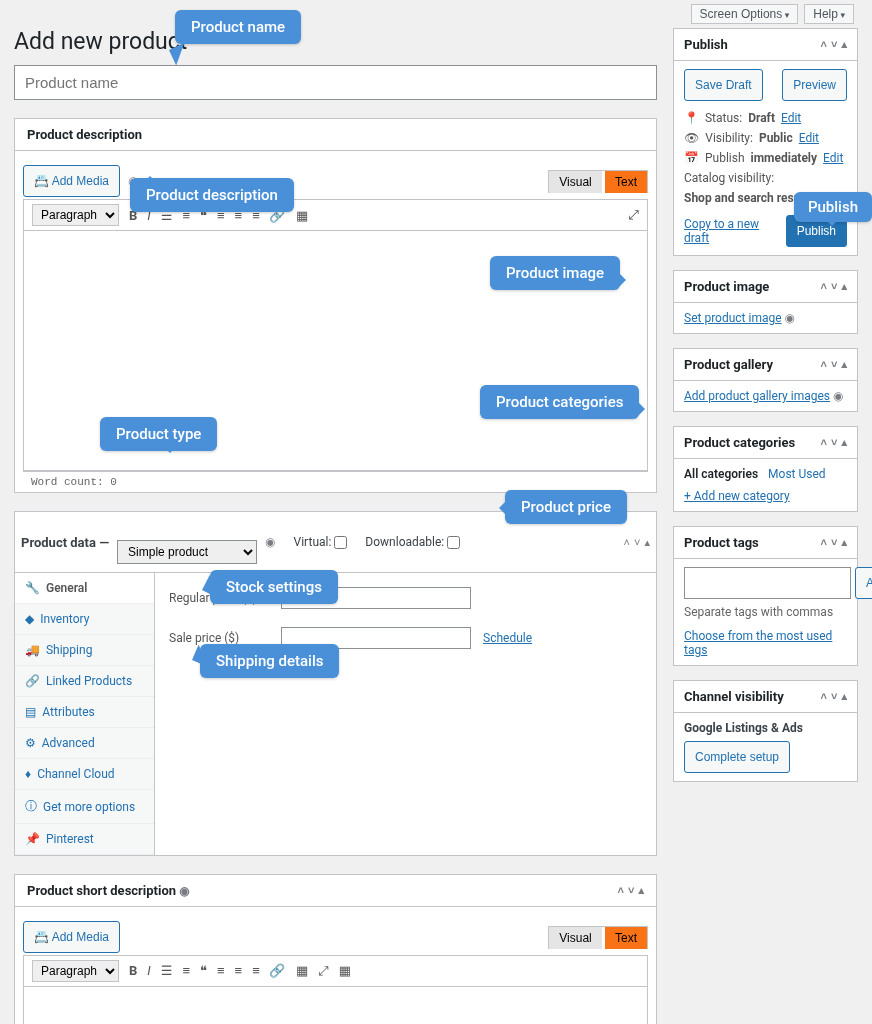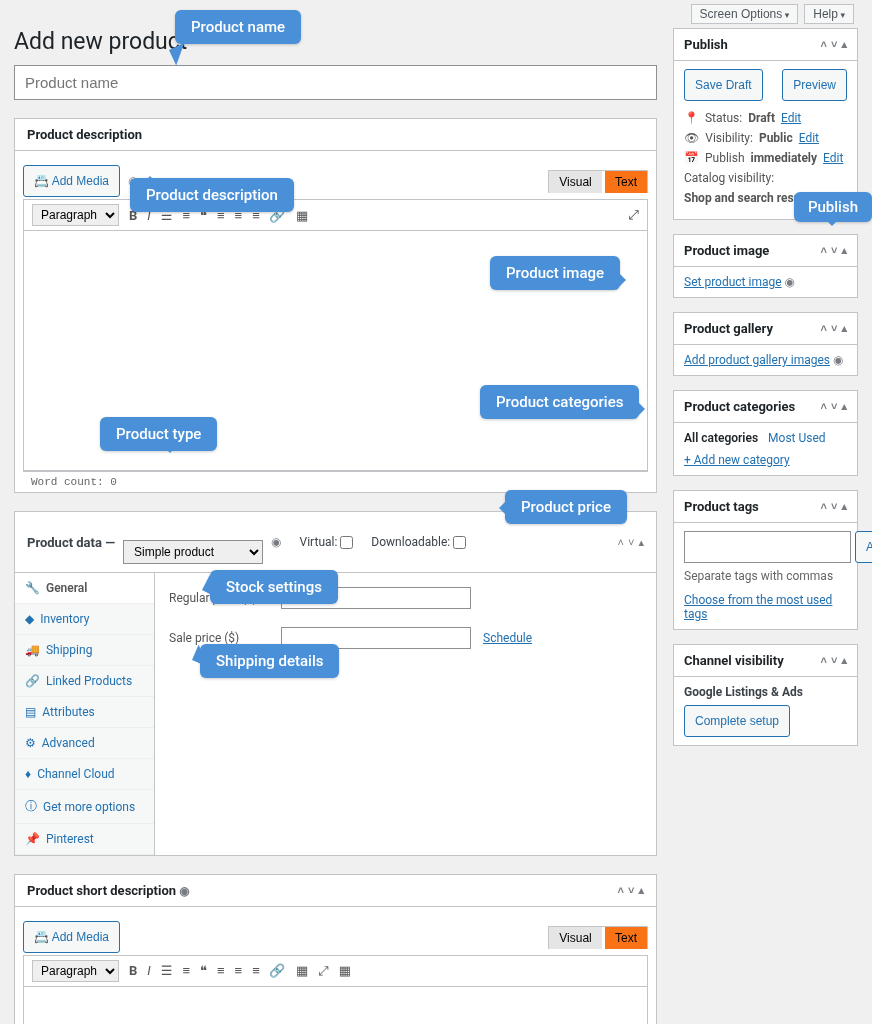--- a/index.html
+++ b/index.html
@@ -32,21 +32,21 @@
 .tab.active { background: #e5e5e5; }
 
 .editor-bar { border: 1px solid #c3c4c7; background: #fff; padding: 4px 8px; display: flex; align-items: center; gap: 10px; margin-top: 2px; }
 .select-para { font-size: 12px; border: 1px solid #c3c4c7; padding: 2px 4px; }
 .icon-row { display: flex; gap: 10px; font-size: 13px; color: #555; }
 .icon-row span { cursor: pointer; }
 .editor-area { border: 1px solid #c3c4c7; border-top: none; background: #fff; height: 240px; }
 .editor-area.sm { height: 165px; }
 .word-count { border-top: 1px solid #c3c4c7; font-size: 11px; color: #666; padding: 4px 8px; font-family: Liberation Mono, monospace; }
 
-.pd-head { padding: 8px 12px; display: flex; align-items: center; gap: 8px; border-bottom: 1px solid #c3c4c7; }
+.pd-head { padding: 8px 6px; display: flex; align-items: center; gap: 8px; border-bottom: 1px solid #c3c4c7; }
 .pd-head b { font-size: 13px; }
 .pd-select { border: 1px solid #8c8f94; padding: 3px 6px; font-size: 12px; width: 140px; margin-top: 20px; }
 .help { color: #787c82; font-size: 12px; }
 .chk { display: inline-flex; align-items: center; gap: 3px; font-size: 12px; margin-left: 10px; }
 
 .pd-body { display: flex; }
 .pd-tabs { width: 140px; border-right: 1px solid #c3c4c7; background: #f6f7f7; }
 .pd-tab { padding: 8px 10px; font-size: 12px; color: #2271b1; border-bottom: 1px solid #eee; cursor: pointer; display: flex; align-items: center; gap: 6px; }
 .pd-tab.active { background: #fff; font-weight: 600; color: #555; }
 .pd-content { flex: 1; padding: 14px; }
@@ -236,20 +236,24 @@
           <button class="btn">Preview</button>
         </div>
         <div class="pub-row">📍 <span>Status:</span> <b>Draft</b> <span class="link">Edit</span></div>
         <div class="pub-row">👁 <span>Visibility:</span> <b>Public</b> <span class="link">Edit</span></div>
         <div class="pub-row">📅 <span>Publish</span> <b>immediately</b> <span class="link">Edit</span></div>
         <div class="pub-row" style="flex-wrap:wrap">
             <span>Catalog visibility:</span> 
             <b>Shop and search results</b> 
             <span class="link">Edit</span>
           </div>
+        <div class="side-foot">
+          <span class="link">Copy to a new draft</span>
+          <button class="btn btn-primary">Publish</button>
+        </div>
       </div>
     </div>
 
     <div class="metabox">
       <div class="mb-head">
           <span>Product image</span>
           <div class="caret">
             <span>˄</span>
             <span>˅</span>
             <span>▴</span>

